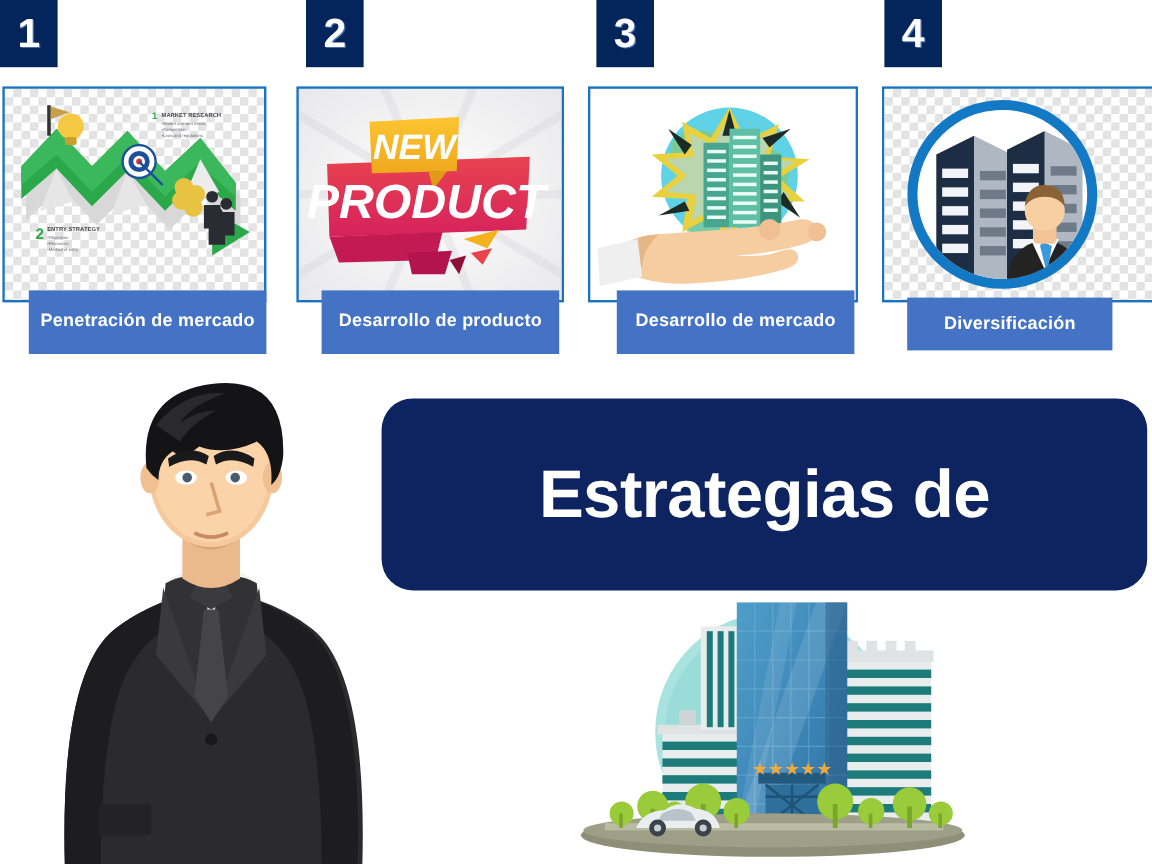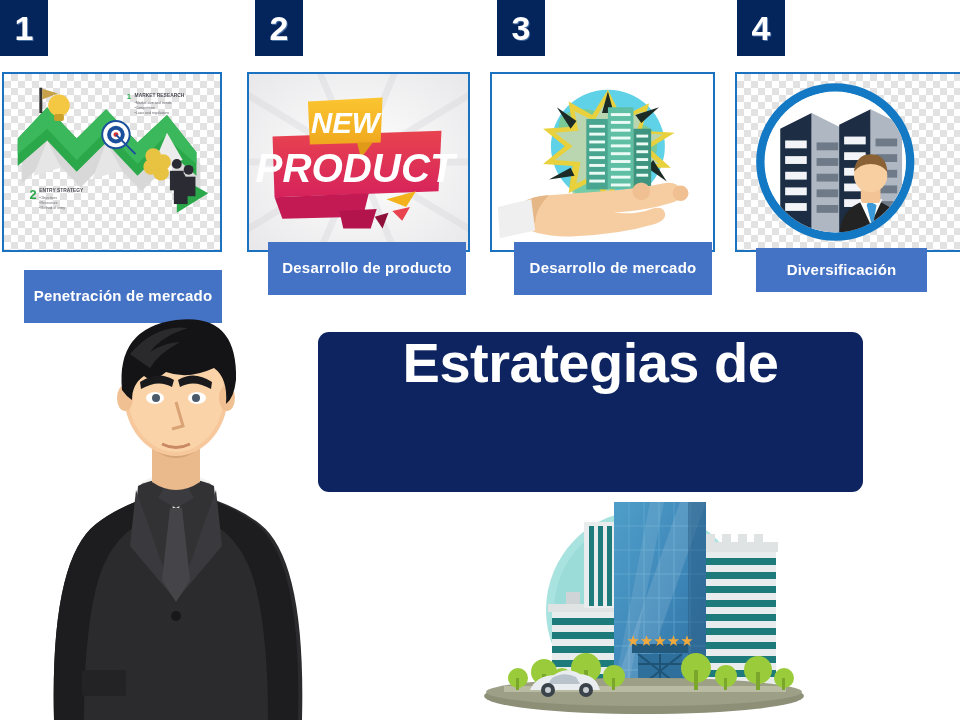--- a/index.html
+++ b/index.html
@@ -37,23 +37,23 @@
   
   .label{
     position:absolute;background:#4472c4;color:#ffffff;
     display:flex;align-items:center;justify-content:center;text-align:center;
     font-weight:bold;font-size:15px;line-height:1.25;letter-spacing:.2px;
     box-sizing:border-box;padding:2px 6px;
   }
 
   
   .title-banner{
-    position:absolute;left:318px;top:332px;width:545px;height:160px;
-    background:#0d2461;border-radius:11px;
-    display:flex;align-items:flex-start;justify-content:center;
+    position:absolute;left:318px;top:332px;width:638px;height:160px;
+    background:#0d2461;border-radius:26px;
+    display:flex;align-items:center;justify-content:center;
   }
   .title-text{
     color:#ffffff;font-size:56px;font-weight:bold;text-align:center;line-height:1.12;
     letter-spacing:-.5px;padding:0 28px;
   }
 
   
   .art-svg{position:absolute;left:0;top:0;width:100%;height:100%;display:block;}
 
   
@@ -291,21 +291,21 @@
           <path d="M124 128 h24 l-12 26 Z" fill="#ffffff"></path>
           <path d="M134 130 l8 4 l-4 24 l-6 -24 Z" fill="#3a9ad9"></path>
           <rect x="126" y="114" width="20" height="18" rx="4" fill="#f3c496"></rect>
           <circle cx="136" cy="104" r="17" fill="#f7cfa1"></circle>
           <path d="M119 100 q2 -18 17 -18 q16 0 17 18 q-6 -8 -17 -8 q-11 0 -17 8 Z" fill="#8a6235"></path>
         </g>
       </svg>
     </div>
   </div>
 
-  <div class="label" style="left:24px;top:242px;width:198px;height:53px;margin-top:28px;">
+  <div class="label" style="left:24px;top:242px;width:198px;height:53px;">
     <span>Penetración de mercado</span>
   </div>
   <div class="label" style="left:514px;top:242px;width:198px;height:53px;">
     <span>Desarrollo de mercado</span>
   </div>
   <div class="label" style="left:268px;top:242px;width:198px;height:53px;">
     <span>Desarrollo de producto</span>
   </div>
   <div class="label" style="left:756px;top:248px;width:171px;height:44px;">
     <span>Diversificación</span>

